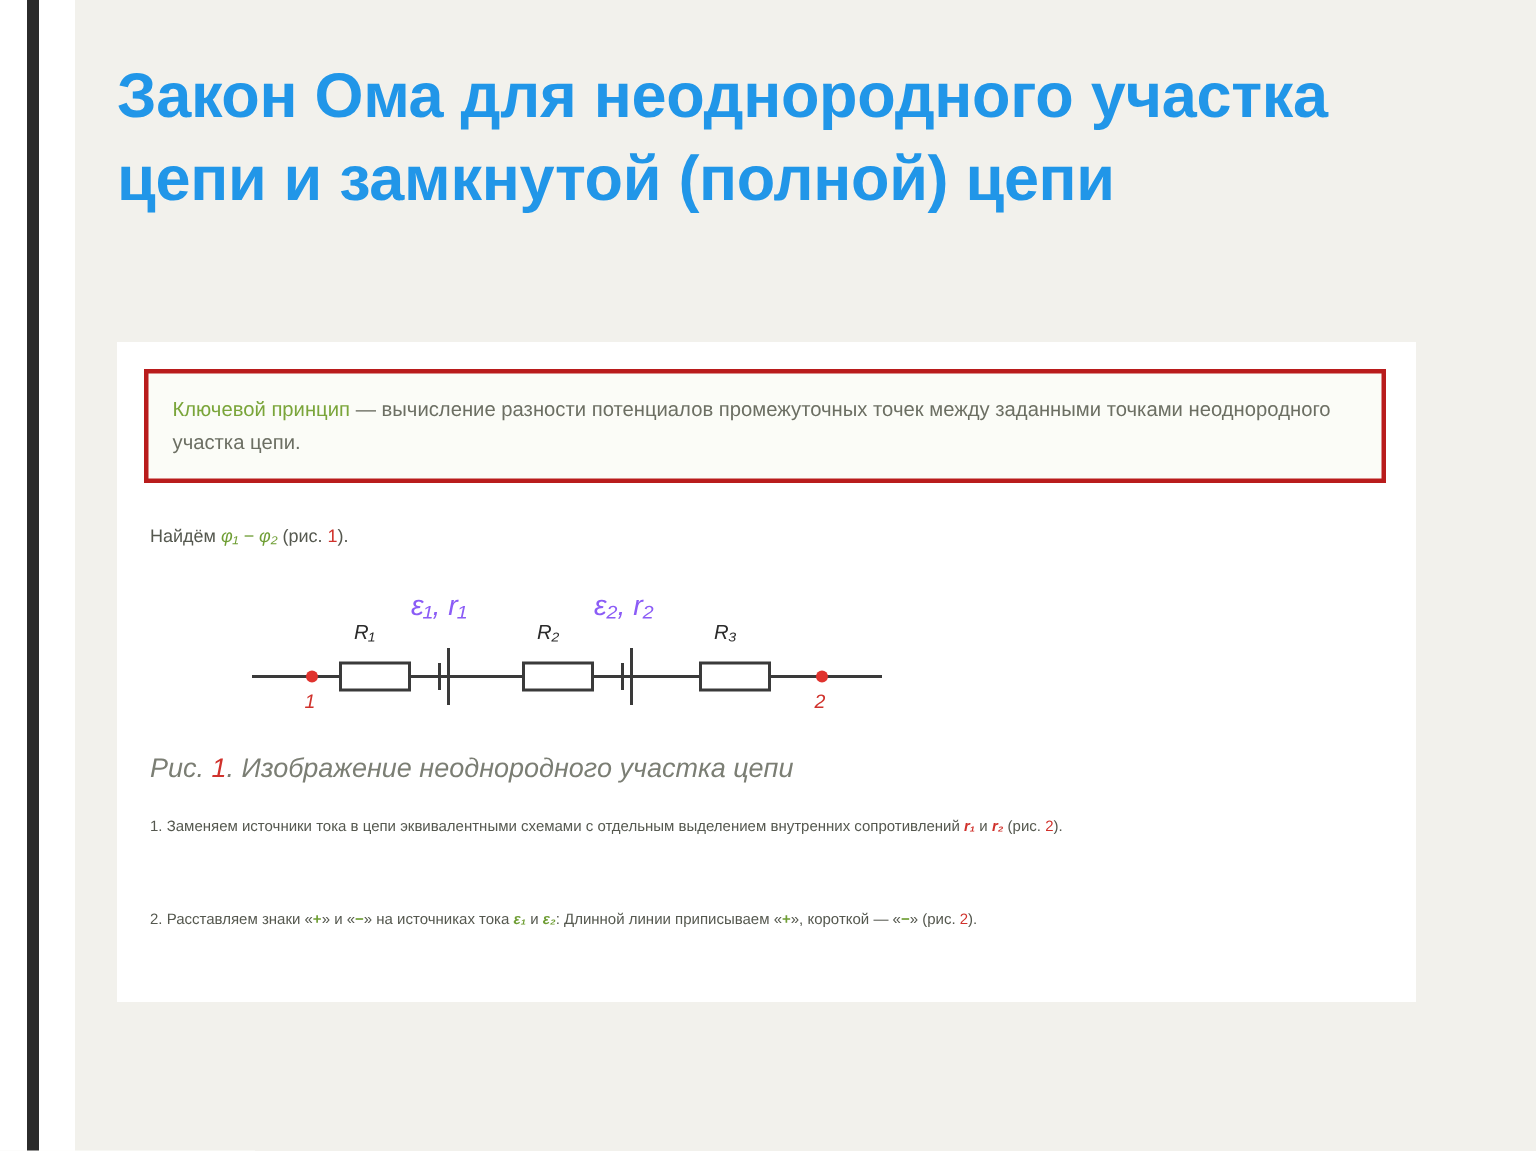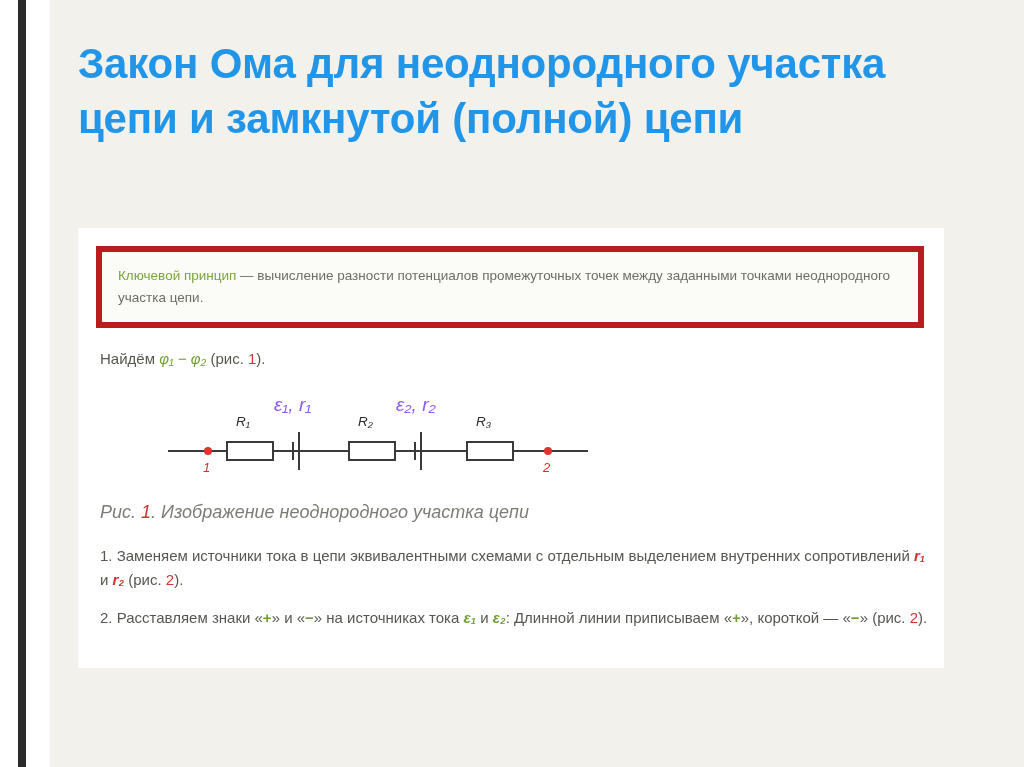--- a/index.html
+++ b/index.html
@@ -73,52 +73,52 @@
     width: 866px;
     height: 440px;
     background: #ffffff;
   }
   .keybox {
     position: absolute;
     left: 18px;
     top: 18px;
     width: 828px;
     box-sizing: border-box;
-    border: 6px solid #b91c1c;
+    border: 3px solid #b91c1c;
     background: #fbfcf7;
     padding: 13px 16px 14px 16px;
     font-size: 13.5px;
     line-height: 1.6;
     color: #6c6f63;
   }
   .key-label {
     color: #7aa53a;
   }
   .line-find {
     position: absolute;
     left: 22px;
     top: 122px;
-    font-size: 15px;
+    font-size: 12px;
     color: #55584f;
   }
   .grn { color: #6f9e35; font-style: italic; }
   .red { color: #d0322c; }
   .fig-caption {
     position: absolute;
     left: 22px;
     top: 274px;
     font-size: 18px;
     font-style: italic;
     color: #7b7e74;
   }
   .para {
     position: absolute;
     left: 22px;
     width: 830px;
-    font-size: 15px;
+    font-size: 10px;
     line-height: 1.62;
     color: #55584f;
   }
   .p1 { top: 316px; }
   .p2 { top: 378px; }
   .b-red { color: #d0322c; font-weight: bold; font-style: italic; }
   .b-grn { color: #6f9e35; font-weight: bold; font-style: italic; }
   .plus { color: #6f9e35; font-weight: bold; }
   .minus { color: #6f9e35; font-weight: bold; }
 

